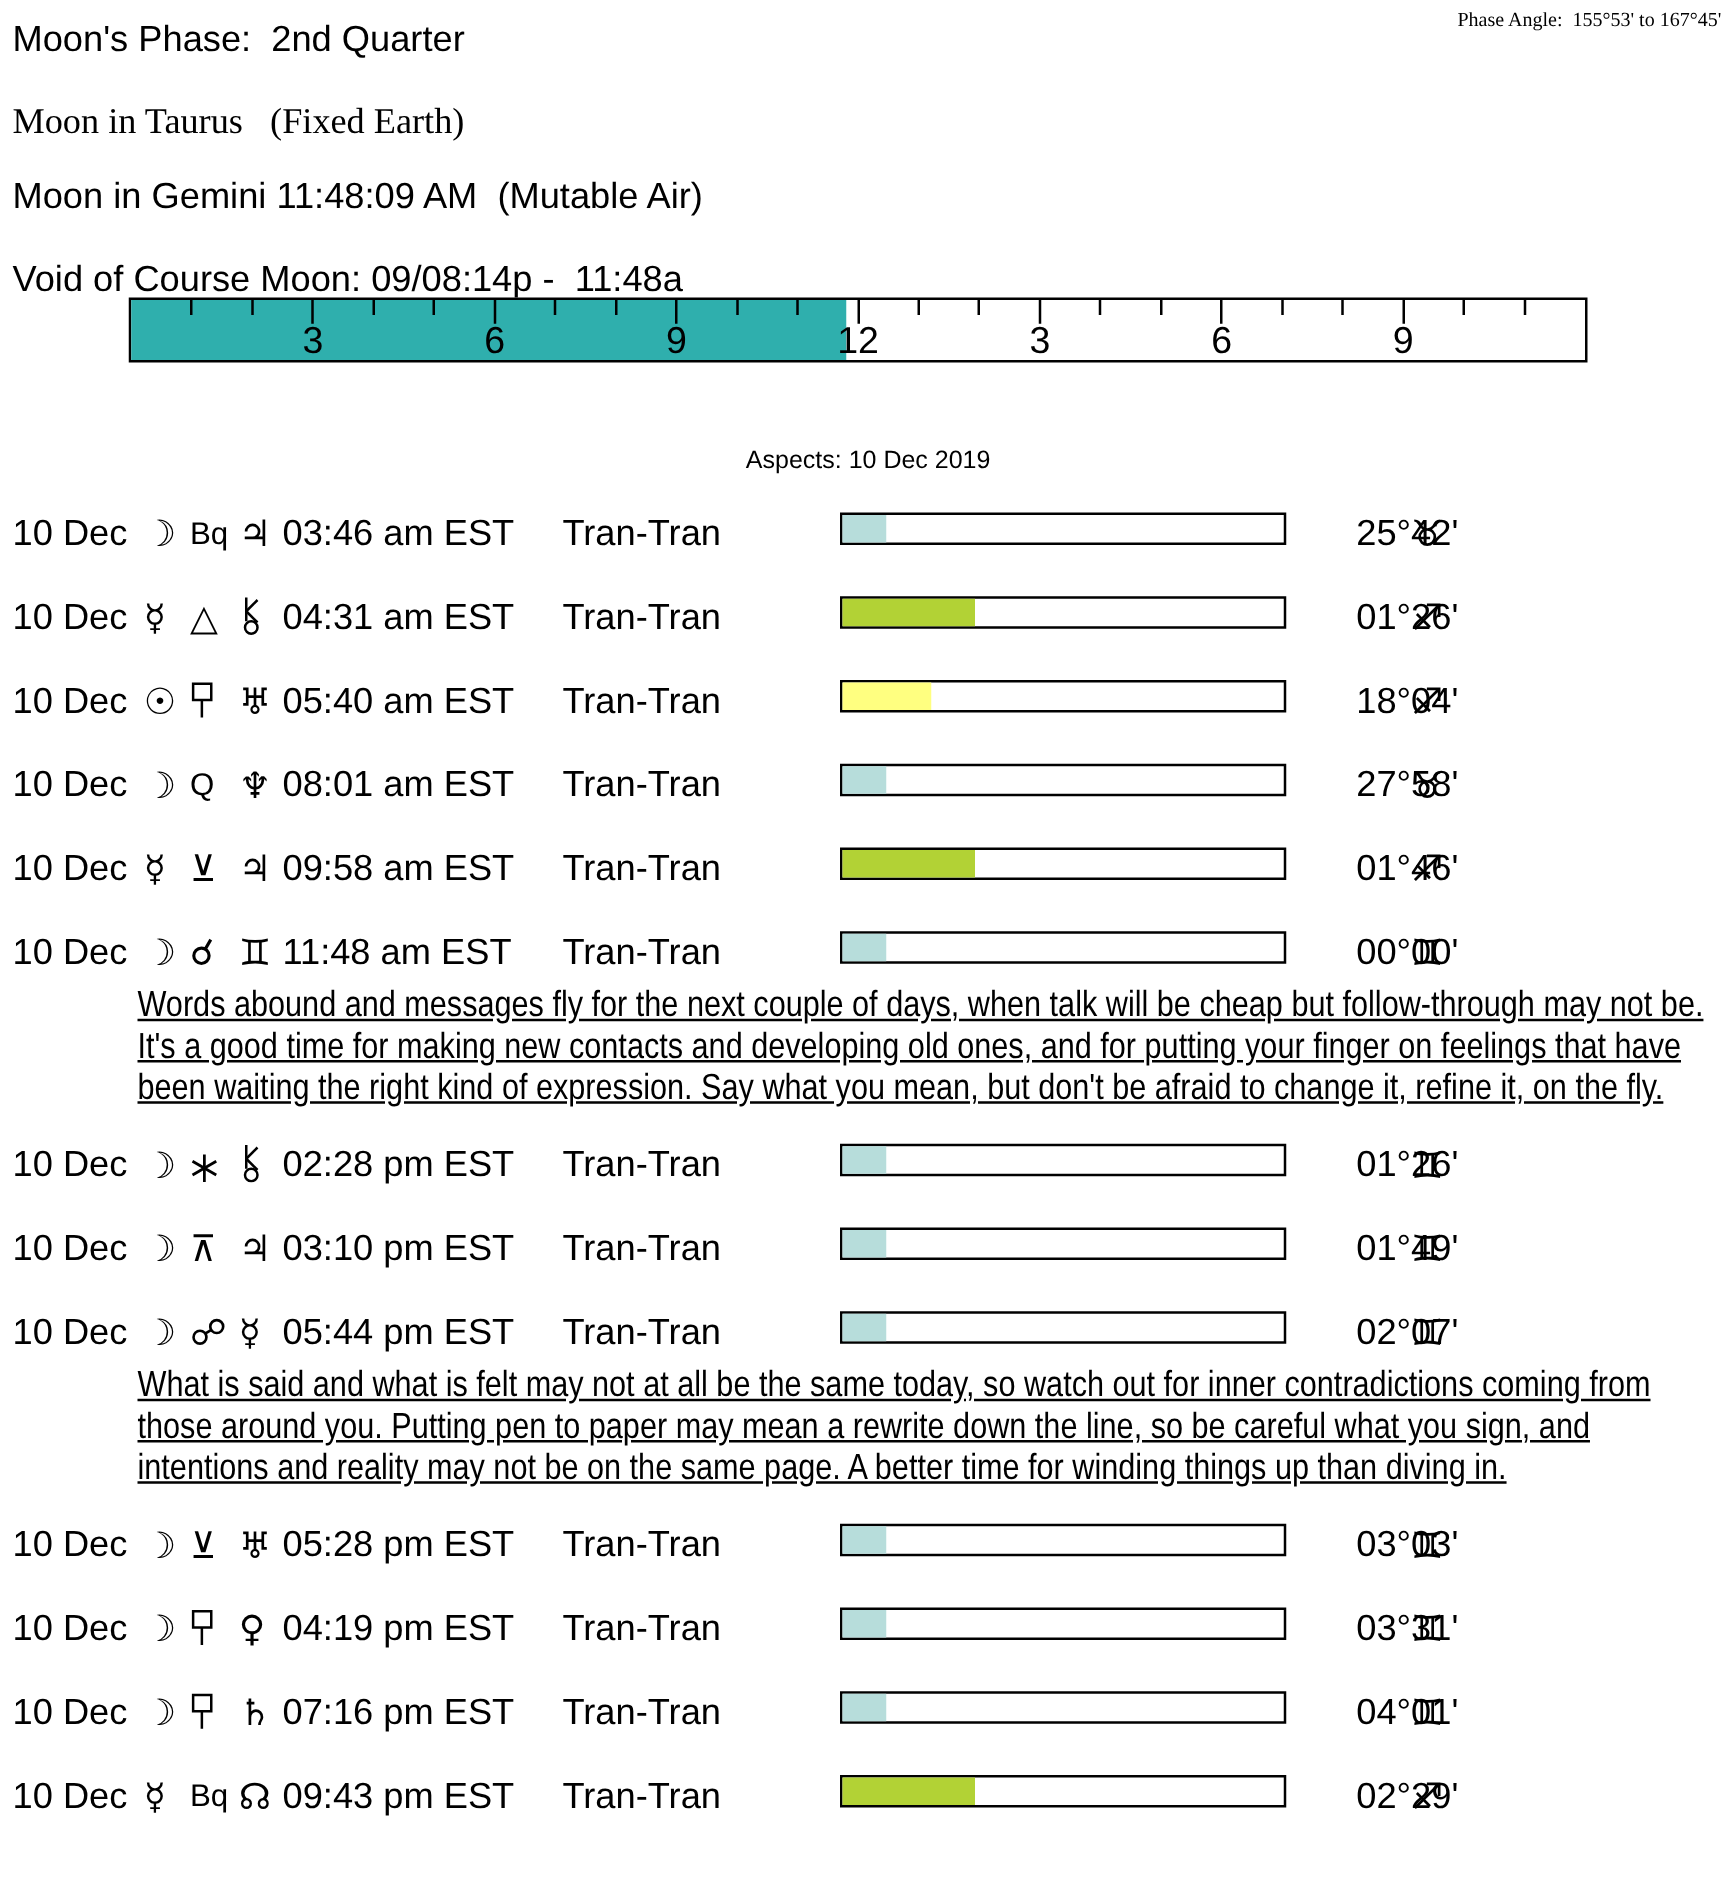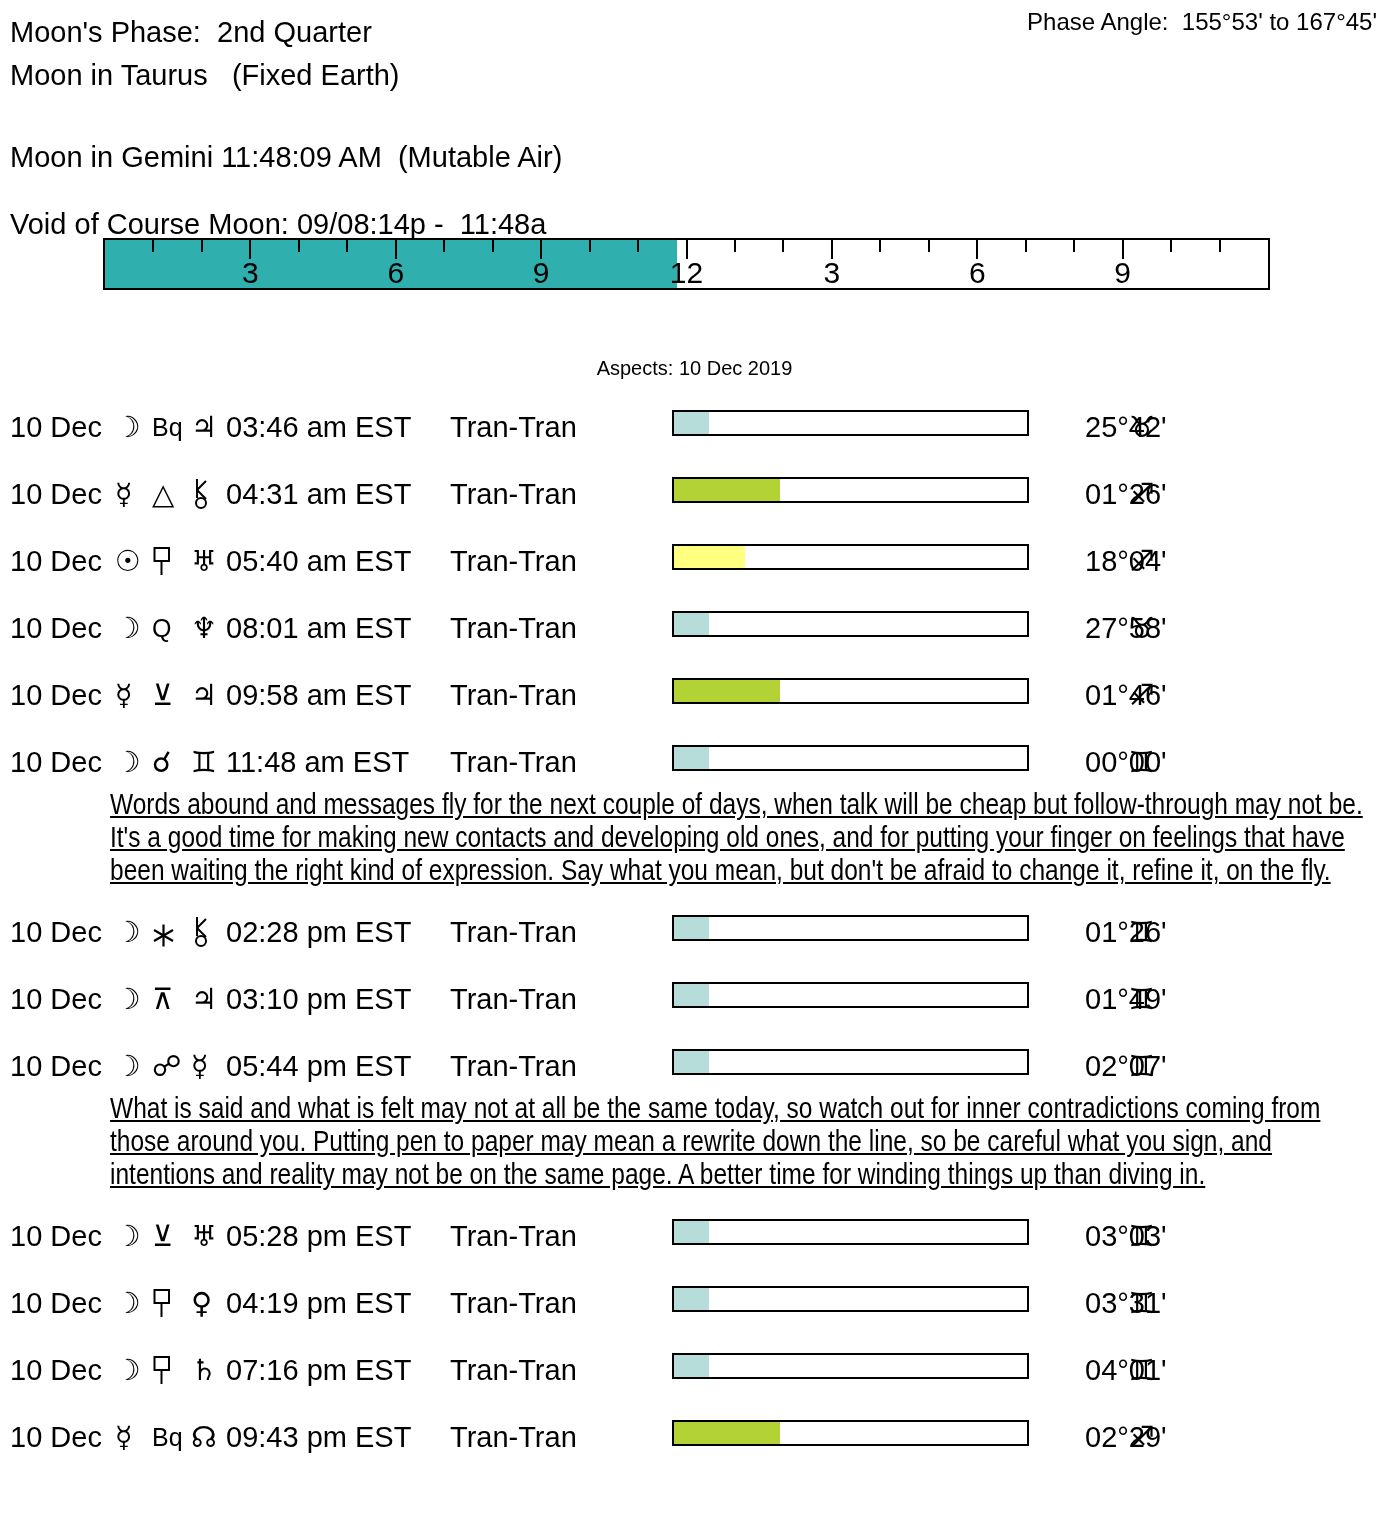--- a/index.html
+++ b/index.html
@@ -2,22 +2,22 @@
 <html><head>
 <meta charset="utf-8">
 <style>
   html,body{margin:0;padding:0;}
   body{
     width:1389px;height:1523px;position:relative;background:#ffffff;color:#000;
     font-family:"Liberation Sans", sans-serif;overflow:hidden;
   }
   .hline{position:absolute;left:10px;font-size:29px;white-space:pre;}
   #phase-line{top:16px;}
-  #phase-angle{position:absolute;right:12px;top:8px;font-size:24px;white-space:pre;}
-  #taurus-line{top:59px;}
+  #phase-angle{position:absolute;right:12px;top:8px;font-size:16px;white-space:pre;font-family:Liberation Serif, serif;}
+  #taurus-line{top:81px;font-family:Liberation Serif, serif;}
   #gemini-line{top:141px;}
   #void-line{top:208px;}
 
   #timeline{position:absolute;left:103px;top:238px;width:1163px;height:48px;border:2px solid #000;background:#fff;}
   #tl-fill{position:absolute;left:0;top:0;bottom:0;}
   .tick{position:absolute;top:0;width:2px;background:#000;}
   .tick.minor{height:12px;}
   .tick.major{height:19px;}
   .tl-label{position:absolute;bottom:0;transform:translateX(-50%);font-size:30px;line-height:1;}
 

